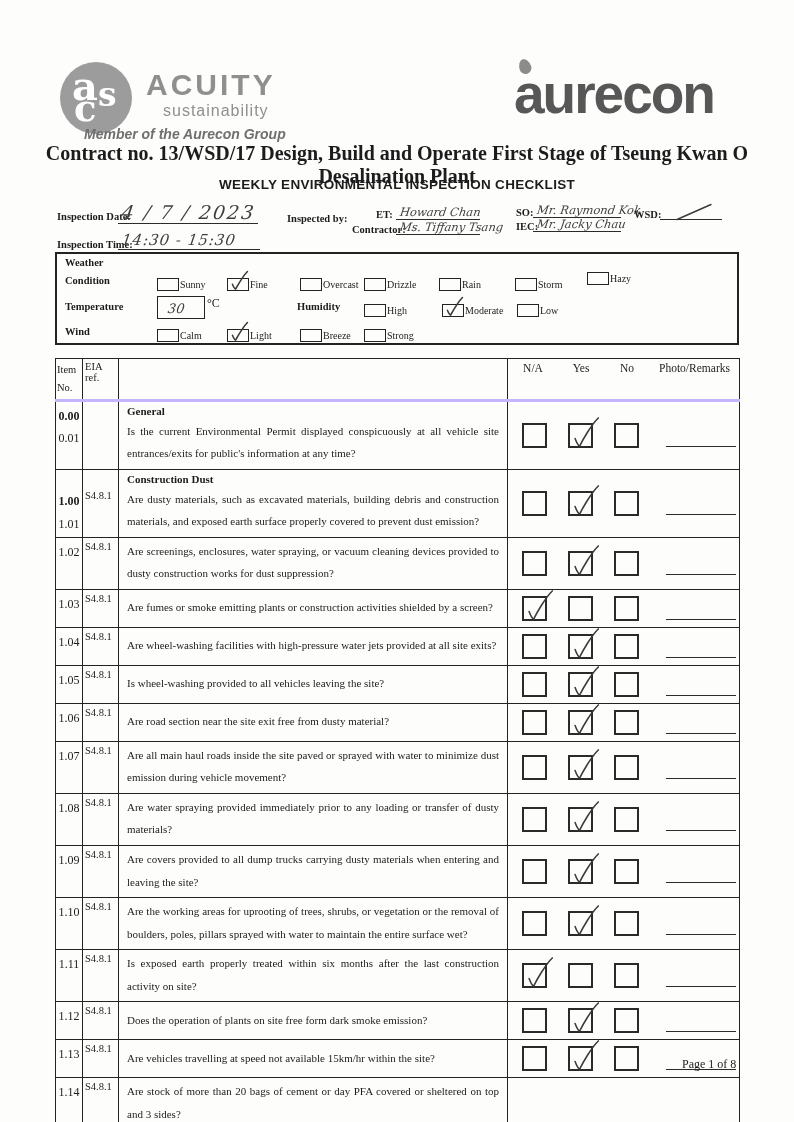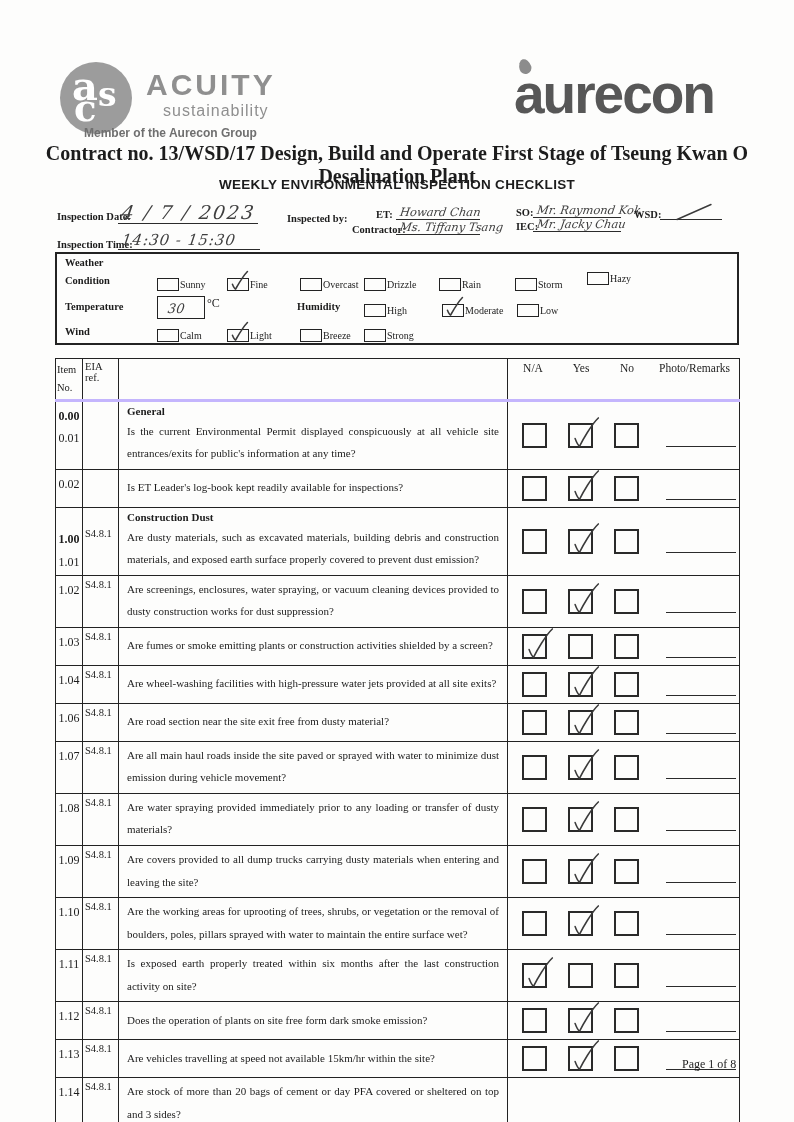--- a/index.html
+++ b/index.html
@@ -8,21 +8,21 @@
 
   
   .logo-left { position:absolute; left:60px; top:60px; width:300px; height:80px; }
   .monogram { position:absolute; left:0; top:2px; width:72px; height:72px; border-radius:50%; background:#9c9c9c; }
   .monogram span { position:absolute; color:#fff; font-family:"DejaVu Serif", serif; font-weight:bold; line-height:1; }
   .mono-a { font-size:40px; left:12px; top:4px; }
   .mono-s { font-size:33px; left:38px; top:16px; }
   .mono-c { font-size:37px; left:14px; top:28px; }
   .acuity-name { position:absolute; left:86px; top:8px; font-family:"Liberation Sans", sans-serif; font-weight:bold; font-size:30px; letter-spacing:3px; color:#8f8f8f; }
   .acuity-tag { position:absolute; left:103px; top:42px; font-family:"Liberation Sans", sans-serif; font-size:16px; color:#8f8f8f; letter-spacing:1px; }
-  .acuity-member { position:absolute; left:24px; top:66px; font-family:"Liberation Sans", sans-serif; font-weight:bold; font-size:12px; color:#6f6f6f; }
+  .acuity-member { position:absolute; left:24px; top:66px; font-family:"Liberation Sans", sans-serif; font-weight:bold; font-size:14px; color:#6f6f6f;font-style:italic; }
   .aurecon { position:absolute; left:514px; top:62px; font-family:"Liberation Sans", sans-serif; font-weight:bold; font-size:55px; letter-spacing:-2px; color:#575757; }
   .aurecon-drop { position:absolute; left:5px; top:-3px; width:12px; height:15px; background:#8c8c8c; border-radius:50% 50% 50% 50% / 62% 62% 38% 38%; transform:rotate(-18deg); }
 
   
   .contract-title { position:absolute; left:0; top:142px; width:100%; text-align:center; font-weight:bold; font-size:20px; }
   .form-title { position:absolute; left:0; top:177px; width:100%; text-align:center; font-family:"Liberation Sans", sans-serif; font-weight:bold; font-size:13.5px; letter-spacing:.3px; }
 
   
   .lbl { position:absolute; font-weight:bold; font-size:10.5px; white-space:nowrap; }
   .fill { position:absolute; border-bottom:1.5px solid #2b2b2b; }
@@ -213,41 +213,20 @@
                 <svg class="tick" viewBox="0 0 28 32">
                   <path d="M5.5 20 C7 24 8.5 26.5 9.6 27 C12 22 20.5 7 26.5 1.5"></path>
                 </svg>
               </span>
               <span class="cb"></span>
               <span class="remark-line"></span>
             </div>
           </td>
         </tr>
         <tr>
-          <td class="item-cell">
-            <span class="it2">0.02</span>
-          </td>
-          <td class="eia-cell"></td>
-          <td class="desc-cell">
-            <div class="question">Is ET Leader's log-book kept readily available for inspections?</div>
-          </td>
-          <td class="ans-cell">
-            <div class="cbrow">
-              <span class="cb"></span>
-              <span class="cb">
-                <svg class="tick" viewBox="0 0 28 32">
-                  <path d="M5.5 20 C7 24 8.5 26.5 9.6 27 C12 22 20.5 7 26.5 1.5"></path>
-                </svg>
-              </span>
-              <span class="cb"></span>
-              <span class="remark-line"></span>
-            </div>
-          </td>
-        </tr>
-        <tr>
           <td class="item-cell padded">
             <span class="it1">1.00</span>
             <span class="it2">1.01</span>
           </td>
           <td class="eia-cell padded">S4.8.1</td>
           <td class="desc-cell">
             <div class="sec-head">Construction Dust</div>
             <div class="question">Are dusty materials, such as excavated materials, building debris and construction materials, and exposed earth surface properly covered to prevent dust emission?</div>
           </td>
           <td class="ans-cell">
@@ -321,20 +300,41 @@
                   <path d="M5.5 20 C7 24 8.5 26.5 9.6 27 C12 22 20.5 7 26.5 1.5"></path>
                 </svg>
               </span>
               <span class="cb"></span>
               <span class="remark-line"></span>
             </div>
           </td>
         </tr>
         <tr>
           <td class="item-cell">
+            <span class="it2">1.05</span>
+          </td>
+          <td class="eia-cell">S4.8.1</td>
+          <td class="desc-cell">
+            <div class="question">Is wheel-washing provided to all vehicles leaving the site?</div>
+          </td>
+          <td class="ans-cell">
+            <div class="cbrow">
+              <span class="cb"></span>
+              <span class="cb">
+                <svg class="tick" viewBox="0 0 28 32">
+                  <path d="M5.5 20 C7 24 8.5 26.5 9.6 27 C12 22 20.5 7 26.5 1.5"></path>
+                </svg>
+              </span>
+              <span class="cb"></span>
+              <span class="remark-line"></span>
+            </div>
+          </td>
+        </tr>
+        <tr>
+          <td class="item-cell">
             <span class="it2">1.06</span>
           </td>
           <td class="eia-cell">S4.8.1</td>
           <td class="desc-cell">
             <div class="question">Are road section near the site exit free from dusty material?</div>
           </td>
           <td class="ans-cell">
             <div class="cbrow">
               <span class="cb"></span>
               <span class="cb">

